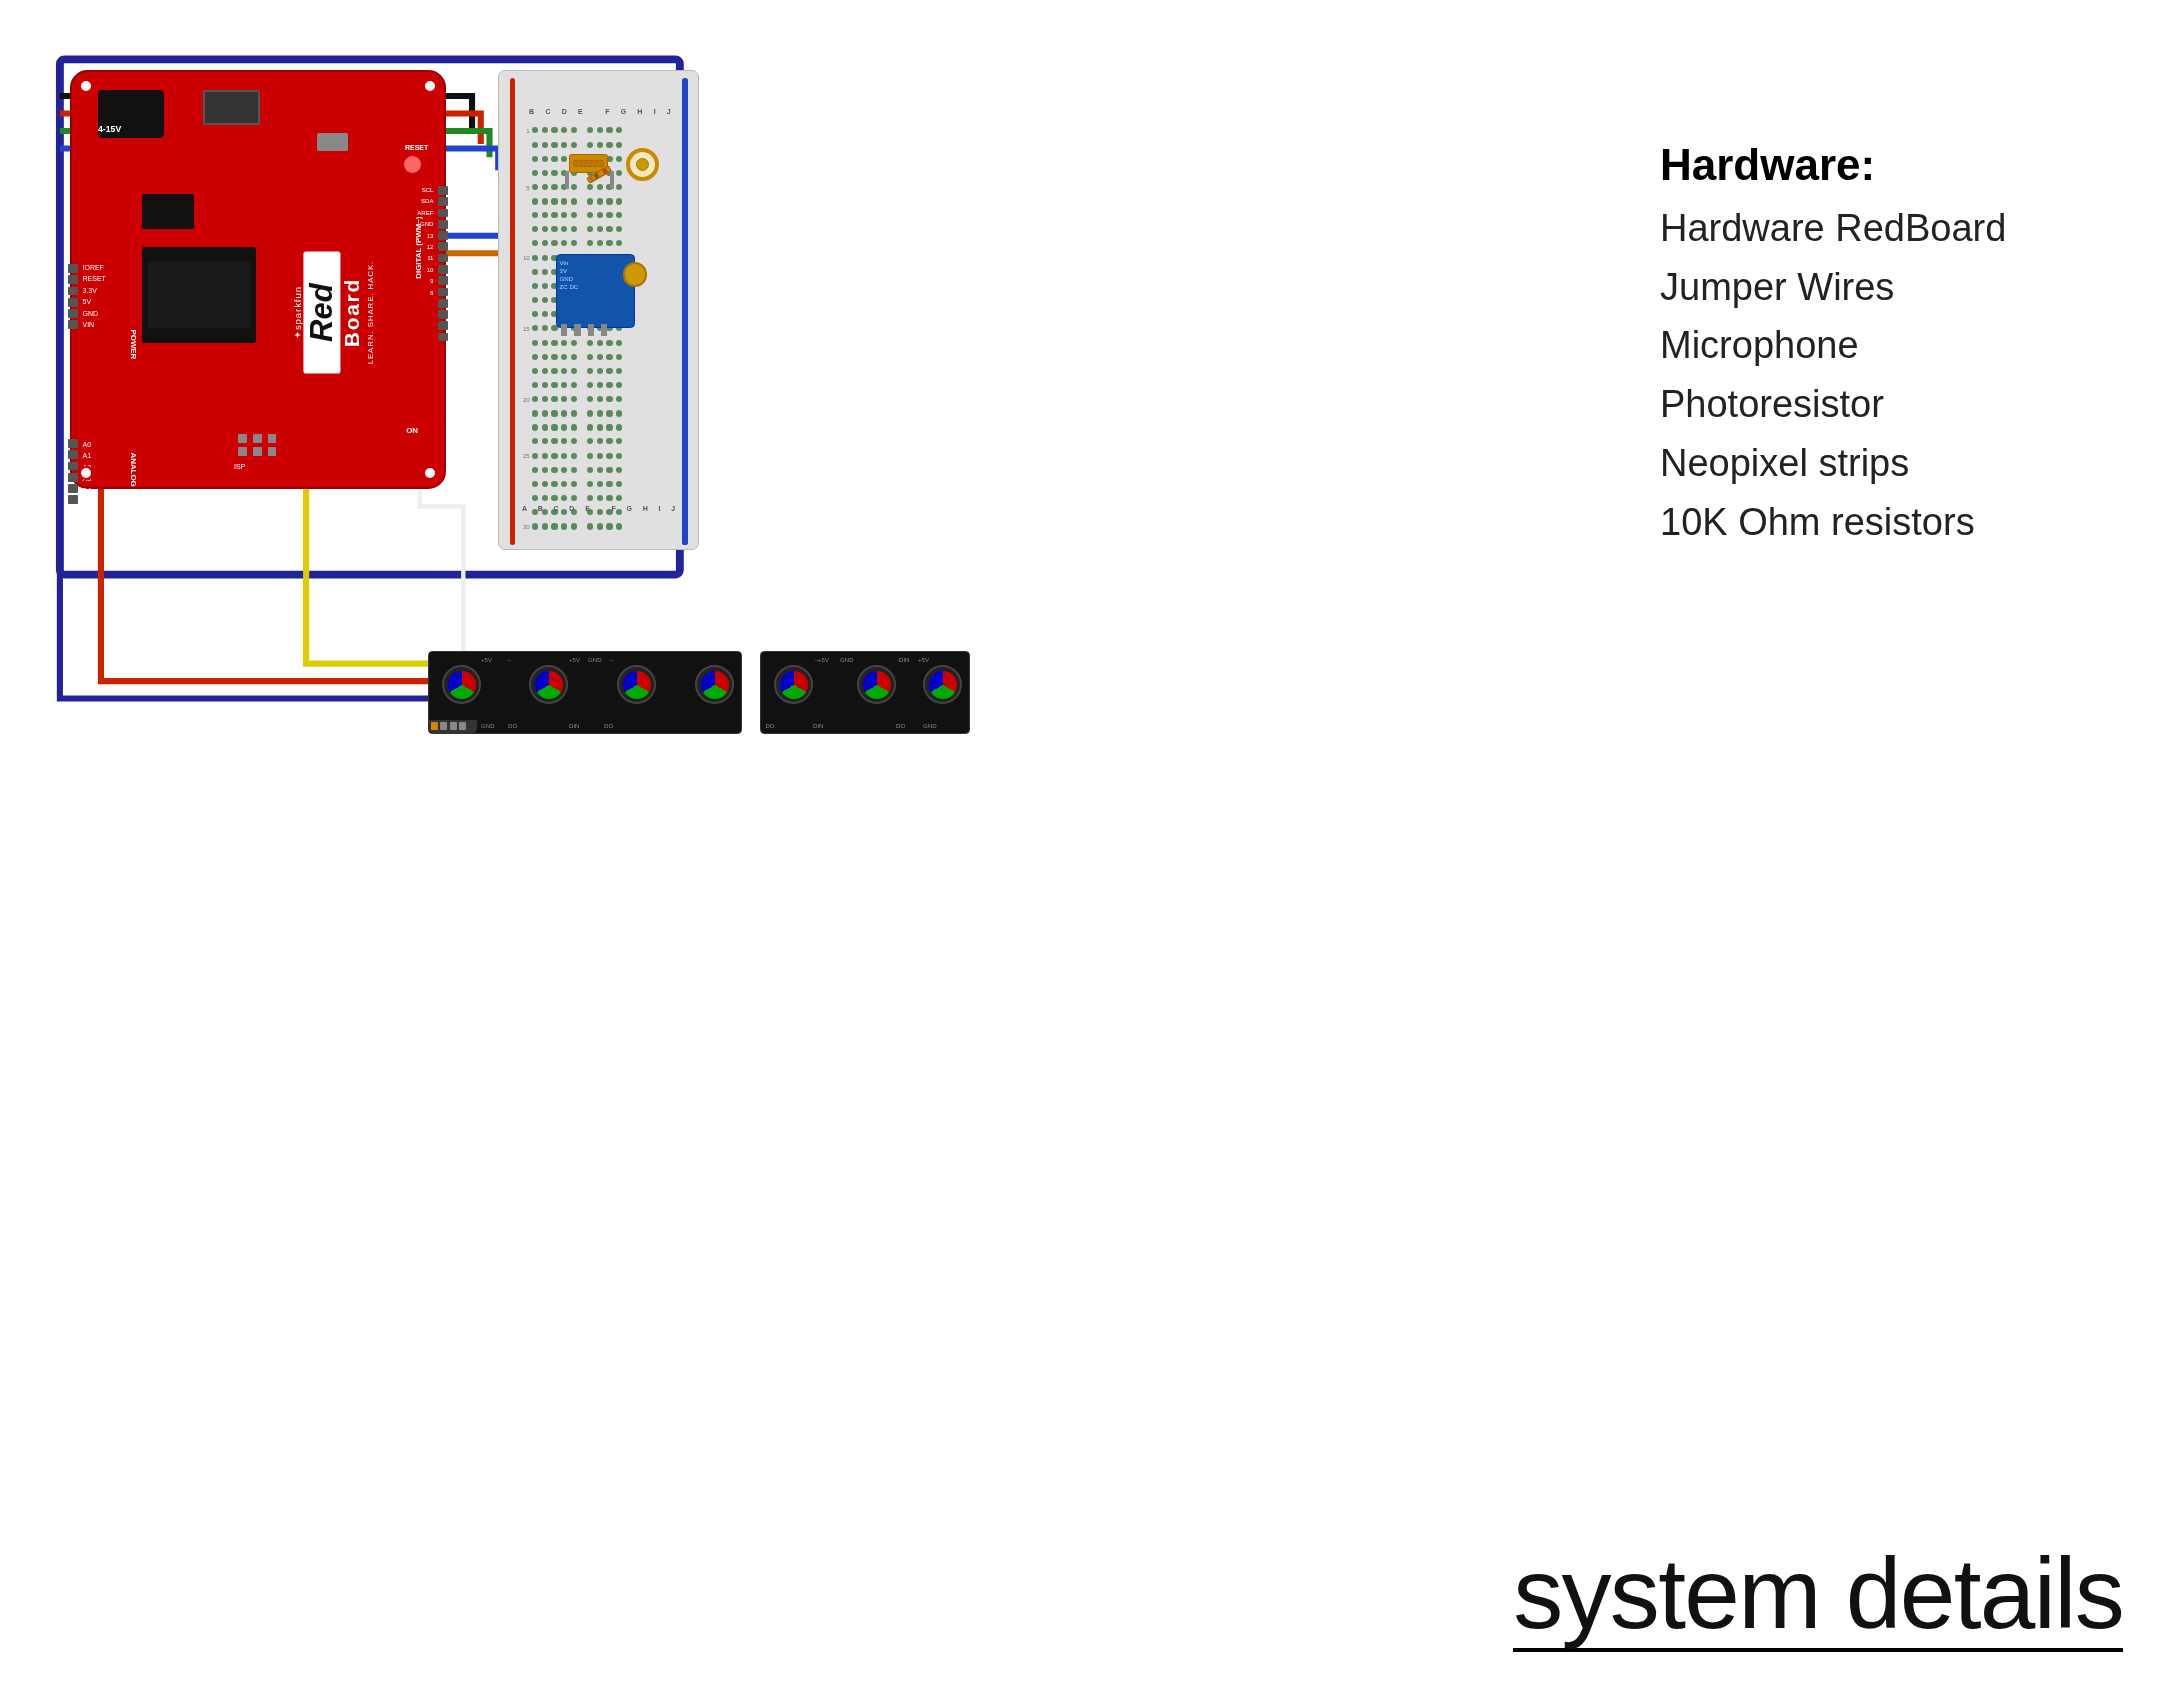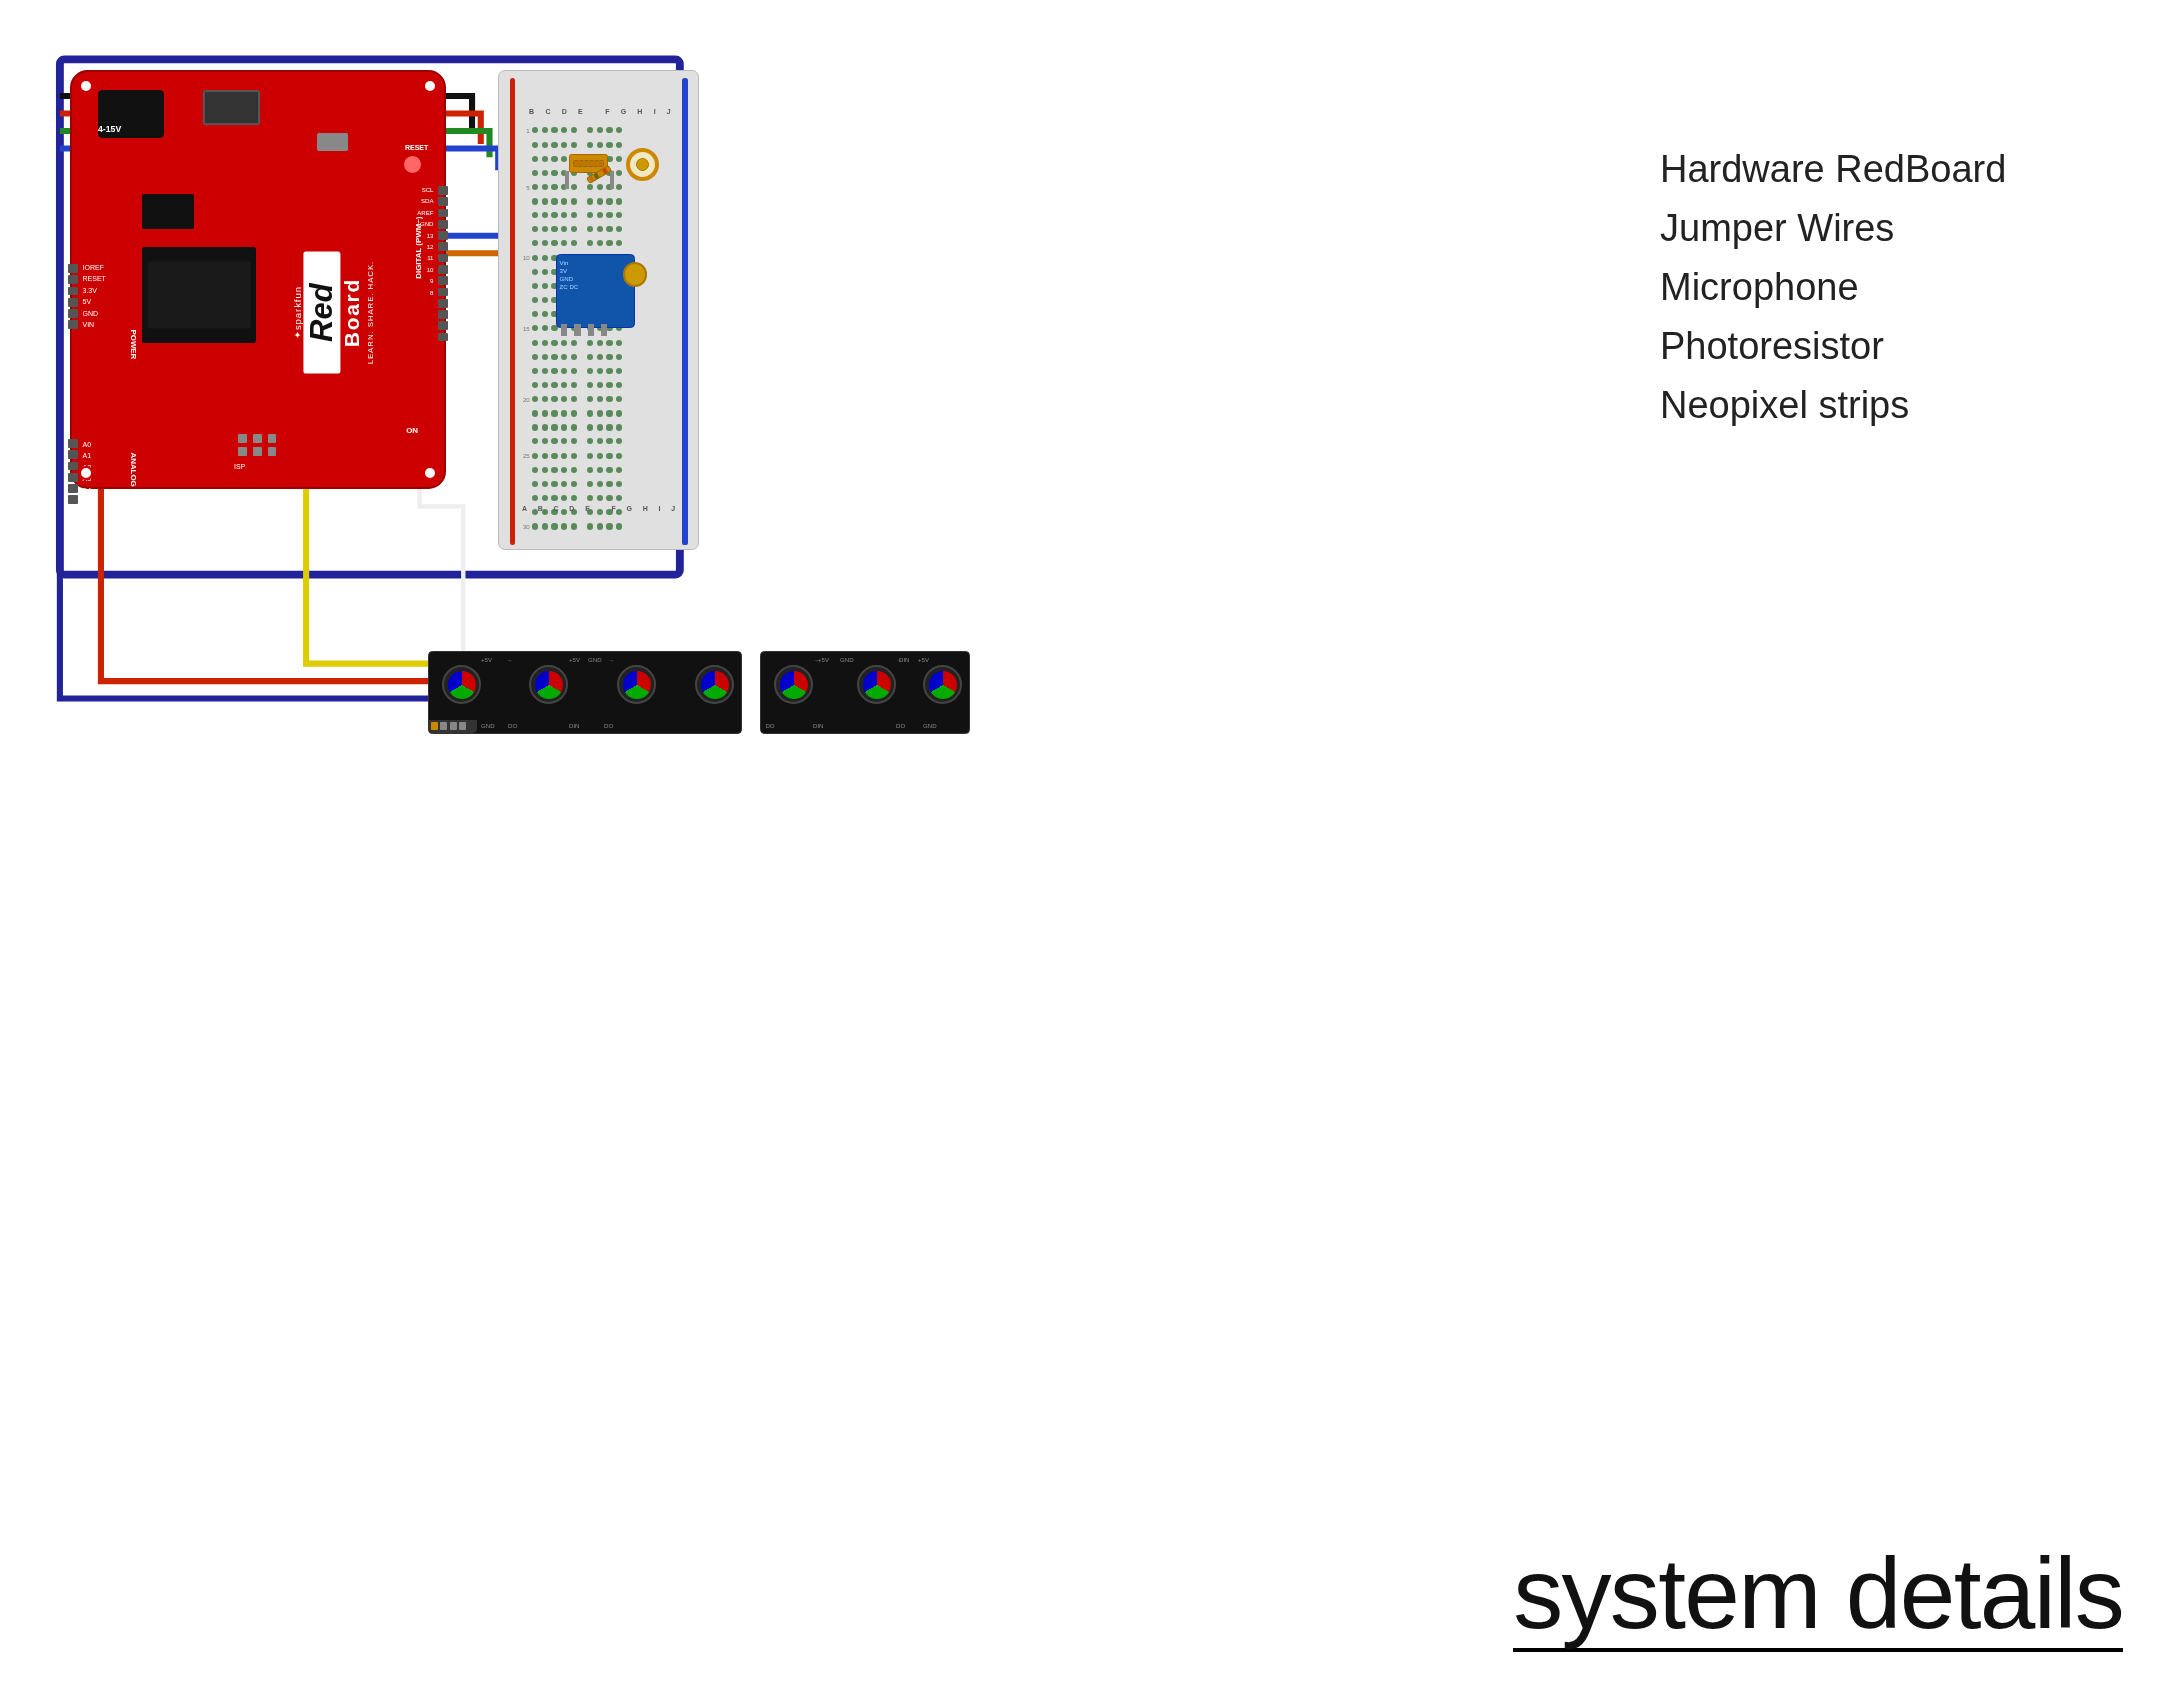--- a/index.html
+++ b/index.html
@@ -692,26 +692,28 @@
   </div>
 
   <div style="position:absolute; top:100px; left:87px; width:26px; height:7px; background:#cc8800; border-radius:2.6px; border:0.9px solid #996600; transform:rotate(-30deg);">
     <div style="position:absolute; top:0; left:1.7px; width:3.5px; height:100%; background:#cc6600; border-radius:0.9px;"></div>
     <div style="position:absolute; top:0; left:7px; width:3.5px; height:100%; background:#666600; border-radius:0.9px;"></div>
     <div style="position:absolute; top:0; right:3.5px; width:3.5px; height:100%; background:#cc4400; border-radius:0.9px;"></div>
   </div>
 </div>
 
 <div class="hardware-panel">
+  <div style="font-size:44px; font-weight:900; color:#000; margin-bottom:8.7px;">Hardware:</div>
   <div style="font-size:38px; color:#222; font-weight:400; line-height:1.55;">
     <div>Hardware RedBoard</div>
     <div>Jumper Wires</div>
     <div>Microphone</div>
     <div>Photoresistor</div>
     <div>Neopixel strips</div>
+    <div>10K Ohm resistors</div>
   </div>
 </div>
 
 <div style="position:absolute; top:651px; left:428px; width:314px; height:83px; background:#111; border-radius:4.4px; border:1.7px solid #333;">
 
   <div style="position:absolute; top:13px; left:13px; width:39px; height:39px; border-radius:50%; background:#222; border:2.6px solid #444; overflow:hidden; display:flex; align-items:center; justify-content:center;">
     <div style="width:28px; height:28px; border-radius:50%; background:conic-gradient(#cc0000 0deg 120deg, #00aa00 120deg 240deg, #0000cc 240deg 360deg);"></div>
   </div>
   <div style="position:absolute; top:13px; left:100px; width:39px; height:39px; border-radius:50%; background:#222; border:2.6px solid #444; overflow:hidden; display:flex; align-items:center; justify-content:center;">
     <div style="width:28px; height:28px; border-radius:50%; background:conic-gradient(#cc0000 0deg 120deg, #00aa00 120deg 240deg, #0000cc 240deg 360deg);"></div>

